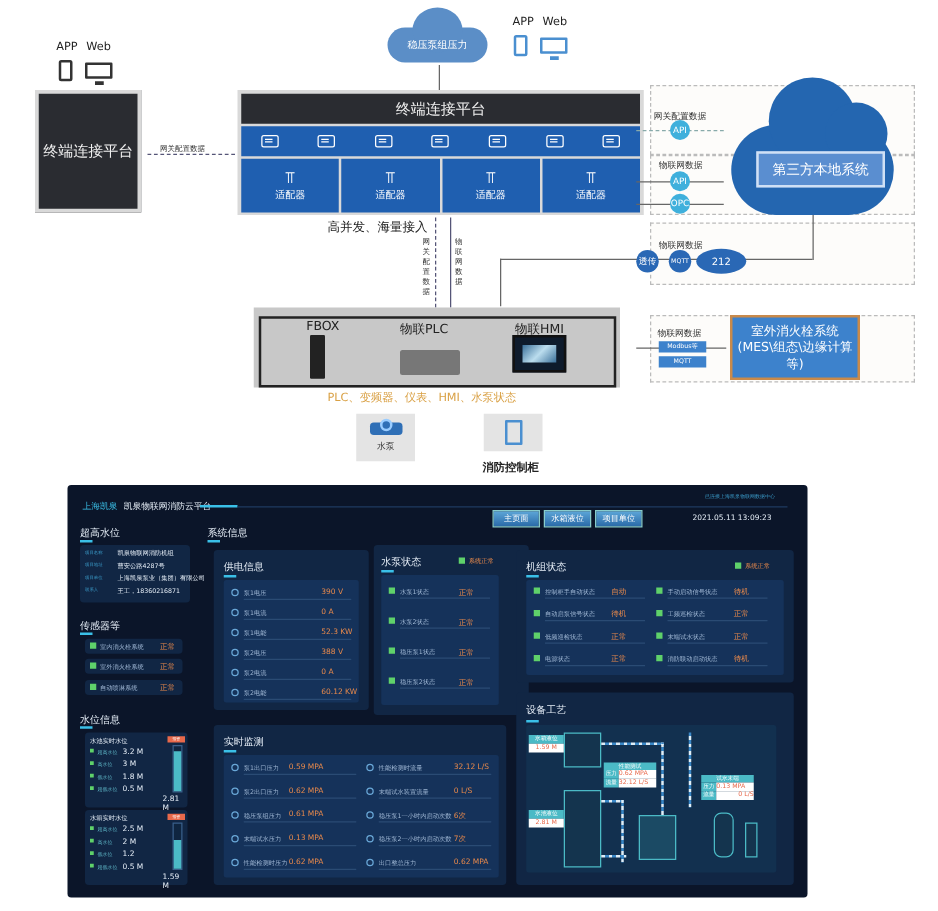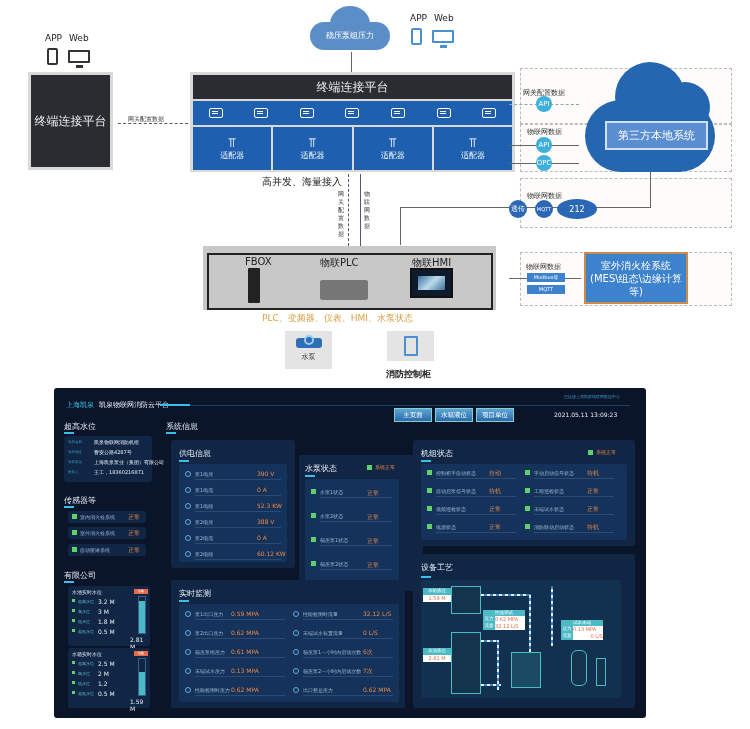--- a/index.html
+++ b/index.html
@@ -225,21 +225,21 @@
       <div class="sq" style="left:4px;top:3px"></div>
       <div class="row-lbl" style="left:12px;top:3px">室外消火栓系统</div>
       <div class="row-val" style="left:60px;top:2px">正常</div>
     </div>
   <div class="panel" style="left:14px;top:156px;width:78px;height:12px">
       <div class="sq" style="left:4px;top:3px"></div>
       <div class="row-lbl" style="left:12px;top:3px">自动喷淋系统</div>
       <div class="row-val" style="left:60px;top:2px">正常</div>
     </div>
 
-  <div class="ptitle" style="left:10px;top:182px">有限公司</div>
+  <div class="ptitle" style="left:10px;top:182px">水位信息</div>
   <div class="uline" style="left:10px;top:193px"></div>
   <div id="wl-container"></div>
 
   <div class="ptitle" style="left:112px;top:33px">系统信息</div>
   <div class="uline" style="left:112px;top:44px"></div>
 
   <div class="panel" style="left:117px;top:52px;width:124px;height:128px">
     <div class="ptitle" style="left:8px;top:8px">供电信息</div>
     <div class="uline" style="left:8px;top:20px"></div>
     <div class="inner" style="left:8px;top:24px;width:108px;height:98px" id="power-rows">
@@ -263,21 +263,21 @@
         <div class="row-lbl" style="left:16px;top:71px">泵2电流</div>
         <div class="row-val" style="left:78px;top:70px">0 A</div>
         <div class="hl" style="left:16px;top:79px;width:86px"></div>
         <div class="gauge" style="left:6px;top:87px"></div>
         <div class="row-lbl" style="left:16px;top:87px">泵2电能</div>
         <div class="row-val" style="left:78px;top:86px">60.12 KW</div>
         <div class="hl" style="left:16px;top:95px;width:86px"></div>
       </div>
   </div>
 
-  <div class="panel" style="left:245px;top:67px;width:124px;height:136px">
+  <div class="panel" style="left:245px;top:48px;width:124px;height:136px">
     <div class="ptitle" style="left:6px;top:8px">水泵状态</div>
     <div class="uline" style="left:6px;top:20px"></div>
     <div class="sq" style="left:68px;top:10px"></div>
     <div class="row-val" style="left:76px;top:9px;font-size:5px">系统正常</div>
     <div class="inner" style="left:6px;top:24px;width:94px;height:104px" id="pump-rows">
         <div class="sq" style="left:6px;top:10px"></div>
         <div class="row-lbl" style="left:15px;top:10px">水泵1状态</div>
         <div class="row-val" style="left:62px;top:10px">正常</div>
         <div class="hl" style="left:15px;top:18px;width:72px"></div>
         <div class="sq" style="left:6px;top:34px"></div>

